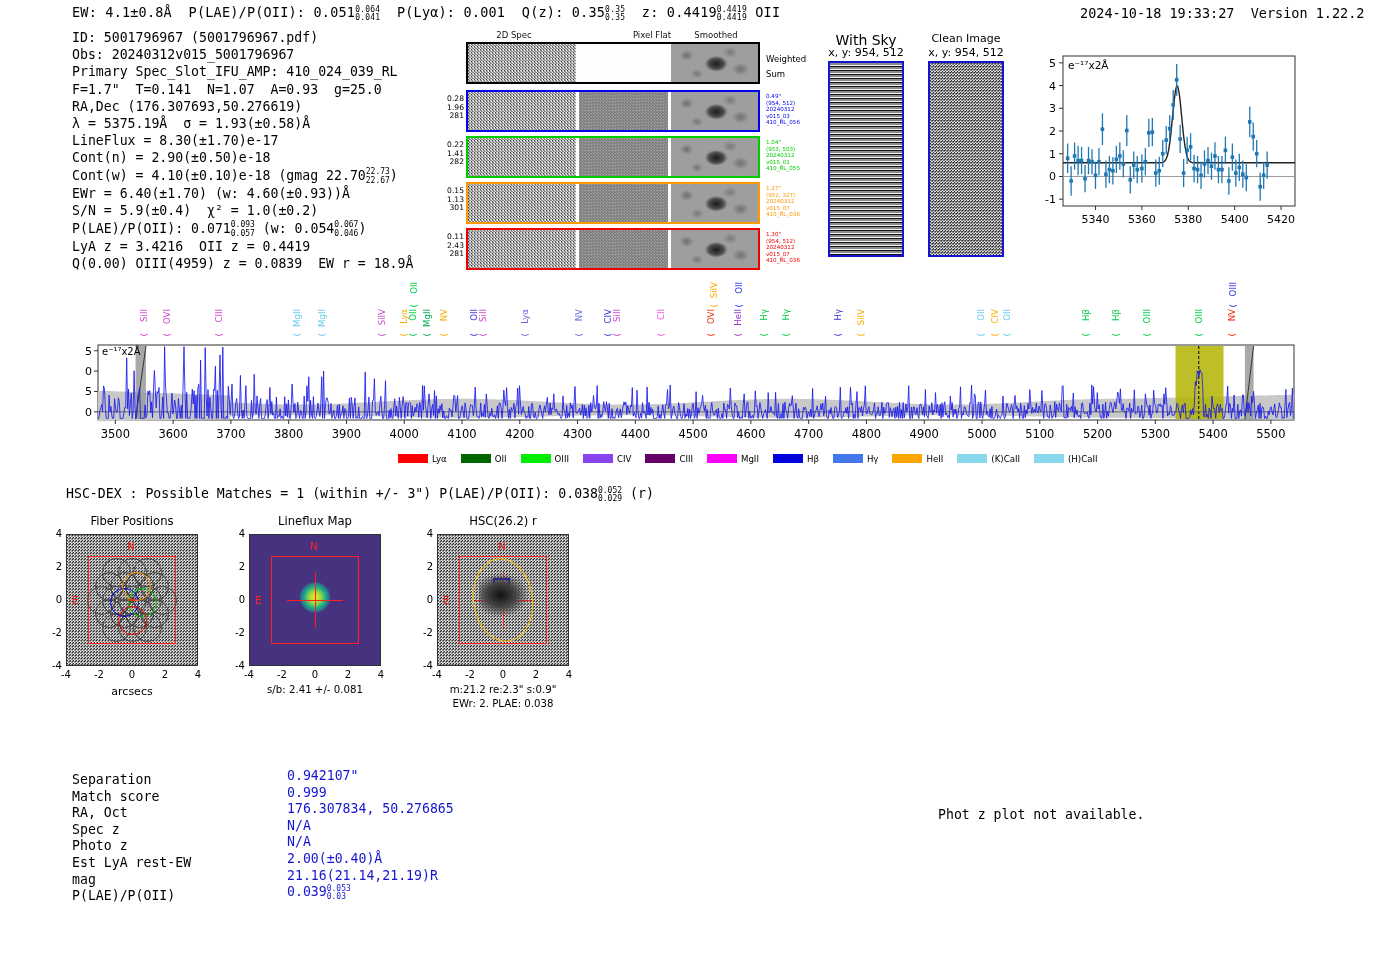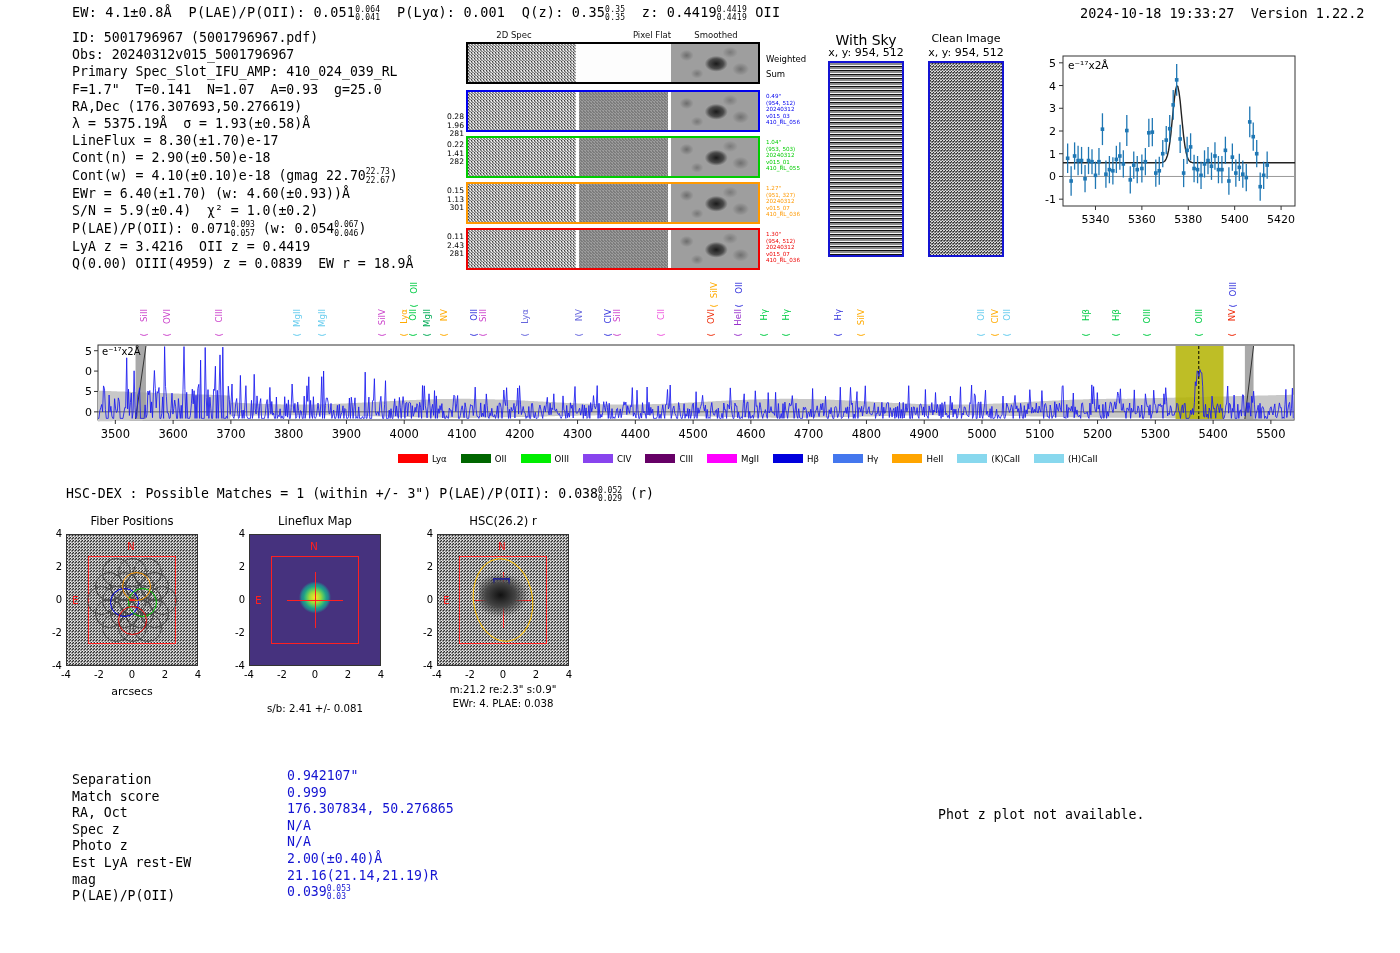--- a/index.html
+++ b/index.html
@@ -88,21 +88,21 @@
       <div class="flatwhite" style="position:absolute;left:108px;top:0;width:95px;height:38px;"></div>
       <div class="smooth" style="position:absolute;left:203px;top:0;width:87px;height:38px;"></div>
     </div>
     <div style="position:absolute;left:326px;top:22px;font-size:8.5px;line-height:15px;white-space:pre;">Weighted
 Sum</div>
     <div class="strip" style="left:26px;top:60px;width:294px;height:42px;border:2px solid #0000ee;">
       <div class="noise" style="position:absolute;left:0;top:0;width:108px;height:38px;"></div>
       <div class="flatgray" style="position:absolute;left:111px;top:0;width:89px;height:38px;"></div>
       <div class="smooth" style="position:absolute;left:203px;top:0;width:87px;height:38px;"></div>
     </div>
-    <div class="fibnum" style="left:-28px;top:65px;width:52px;margin-top:18px;">0.28
+    <div class="fibnum" style="left:-28px;top:65px;width:52px;">0.28
 1.96
 281</div>
     <div class="fibmeta" style="left:326px;top:63px;color:#0000ee;">0.49"
 (954, 512)
 20240312
 v015_03
 410_RL_056</div>
     <div class="strip" style="left:26px;top:106px;width:294px;height:42px;border:2px solid #00cc00;">
       <div class="noise" style="position:absolute;left:0;top:0;width:108px;height:38px;"></div>
       <div class="flatgray" style="position:absolute;left:111px;top:0;width:89px;height:38px;"></div>
@@ -420,21 +420,21 @@
     <div class="tickl" style="left:308px;top:159px;width:14px;text-align:center;">0</div>
     <div class="tickl" style="left:233px;top:51px;width:12px;text-align:right;">2</div>
     <div class="tickl" style="left:341px;top:159px;width:14px;text-align:center;">2</div>
     <div class="tickl" style="left:233px;top:18px;width:12px;text-align:right;">4</div>
     <div class="tickl" style="left:374px;top:159px;width:14px;text-align:center;">4</div>
     <div style="position:absolute;left:310px;top:30px;font-size:10.5px;color:#ff2020;">N</div>
     <div style="position:absolute;left:255px;top:84px;font-size:10.5px;color:#ff2020;">E</div>
     <div class="redbox" style="left:271px;top:46px;width:88px;height:88px;"></div>
     <div style="position:absolute;left:315px;top:62px;width:1.4px;height:56px;background:#ff2020;"></div>
     <div style="position:absolute;left:287px;top:90px;width:56px;height:1.4px;background:#ff2020;"></div>
-    <div class="cap" style="left:219px;top:174px;width:192px;margin-top:19px;">s/b: 2.41 +/- 0.081</div>
+    <div class="cap" style="left:219px;top:174px;width:192px;">s/b: 2.41 +/- 0.081</div>
     <div class="cut-title" style="left:407px;top:4px;width:192px;">HSC(26.2) r</div>
     <div class="cutax grayfield" style="left:437px;top:24px;width:132px;height:132px;"></div>
     <div class="tickl" style="left:421px;top:150px;width:12px;text-align:right;">-4</div>
     <div class="tickl" style="left:430px;top:159px;width:14px;text-align:center;">-4</div>
     <div class="tickl" style="left:421px;top:117px;width:12px;text-align:right;">-2</div>
     <div class="tickl" style="left:463px;top:159px;width:14px;text-align:center;">-2</div>
     <div class="tickl" style="left:421px;top:84px;width:12px;text-align:right;">0</div>
     <div class="tickl" style="left:496px;top:159px;width:14px;text-align:center;">0</div>
     <div class="tickl" style="left:421px;top:51px;width:12px;text-align:right;">2</div>
     <div class="tickl" style="left:529px;top:159px;width:14px;text-align:center;">2</div>
@@ -442,21 +442,21 @@
     <div class="tickl" style="left:562px;top:159px;width:14px;text-align:center;">4</div>
     <div style="position:absolute;left:498px;top:30px;font-size:10.5px;color:#ff2020;">N</div>
     <div style="position:absolute;left:443px;top:84px;font-size:10.5px;color:#ff2020;">E</div>
     <div class="redbox" style="left:459px;top:46px;width:88px;height:88px;"></div>
     <div style="position:absolute;left:503px;top:62px;width:1.4px;height:56px;background:#ff2020;"></div>
     <div style="position:absolute;left:475px;top:90px;width:56px;height:1.4px;background:#ff2020;"></div>
     <div style="position:absolute;left:473px;top:48px;width:60px;height:84px;border:1.6px solid #ffc000;border-radius:50%;box-sizing:border-box;transform:rotate(-8deg);"></div>
     <div style="position:absolute;left:493px;top:68px;width:17px;height:13px;border:2px solid #0000ee;box-sizing:border-box;"></div>
     <div style="position:absolute;left:479px;top:64px;width:48px;height:42px;background:radial-gradient(ellipse at 45% 50%,#111 0%,#444 40%,rgba(120,120,120,0) 75%);"></div>
     <div class="cap" style="left:407px;top:174px;width:192px;">m:21.2  re:2.3"  s:0.9"</div>
-    <div class="cap" style="left:407px;top:188px;width:192px;">EWr: 4. PLAE: 0.038</div>
+    <div class="cap" style="left:407px;top:188px;width:192px;">EWr: 2. PLAE: 0.038</div>
   </div>
 
 <div id="mtable">
     <div class="k mono" style="left:0px;top:0px;position:absolute;">Separation</div>
     <div class="v mono" style="left:215px;top:-4px;position:absolute;">0.942107"</div>
     <div class="k mono" style="left:0px;top:16.6px;position:absolute;">Match score</div>
     <div class="v mono" style="left:215px;top:12.600000000000001px;position:absolute;">0.999</div>
     <div class="k mono" style="left:0px;top:33.2px;position:absolute;">RA, Oct</div>
     <div class="v mono" style="left:215px;top:29.200000000000003px;position:absolute;">176.307834, 50.276865</div>
     <div class="k mono" style="left:0px;top:49.800000000000004px;position:absolute;">Spec z</div>

